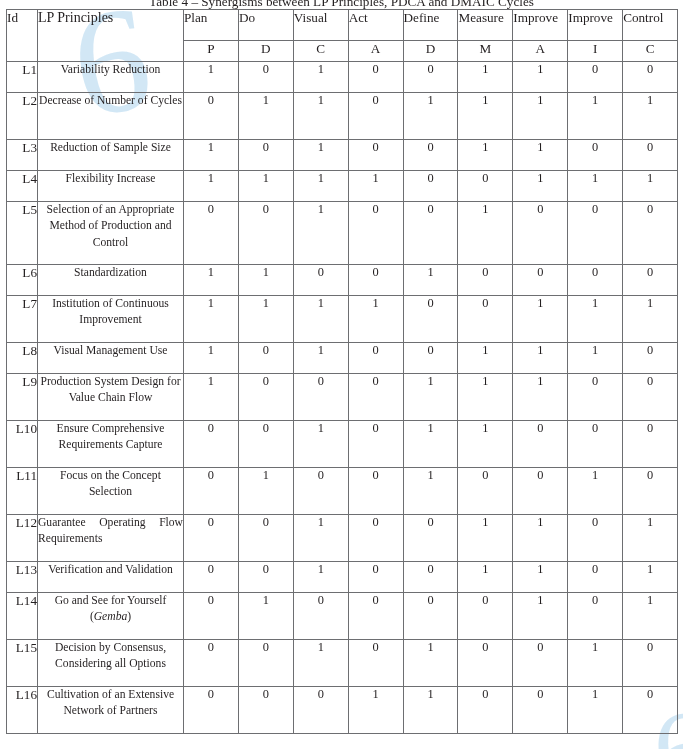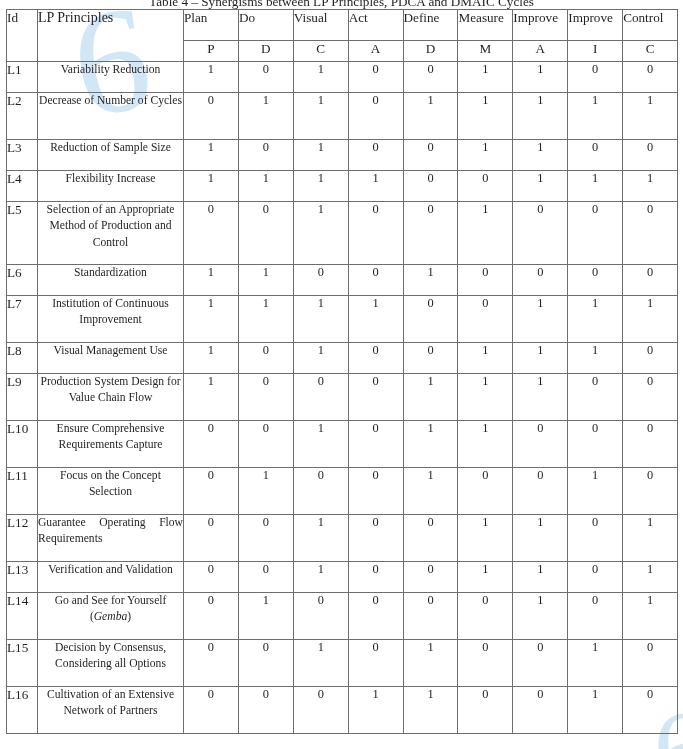--- a/index.html
+++ b/index.html
@@ -104,21 +104,21 @@
     line-height: 15px;
     height: 20px;
     vertical-align: middle;
   }
   
   th.hd-id { font-size: 13.2px; }
   th.hd-name { font-size: 14px; }
 
   
   td.id-cell {
-    text-align: left;
+    text-align: right;
     font-size: 13.2px;
     vertical-align: bottom;
     padding-bottom: 9px;
     line-height: 15px;
     margin-left: 19px;
   }
   td.name-cell {
     font-size: 11.6px;
     line-height: 16.4px;
     padding: 3px 4px 3px 5px;

